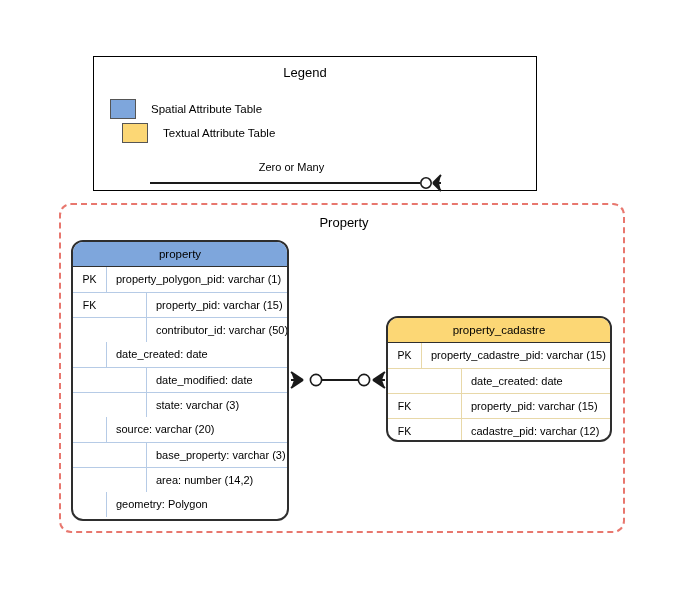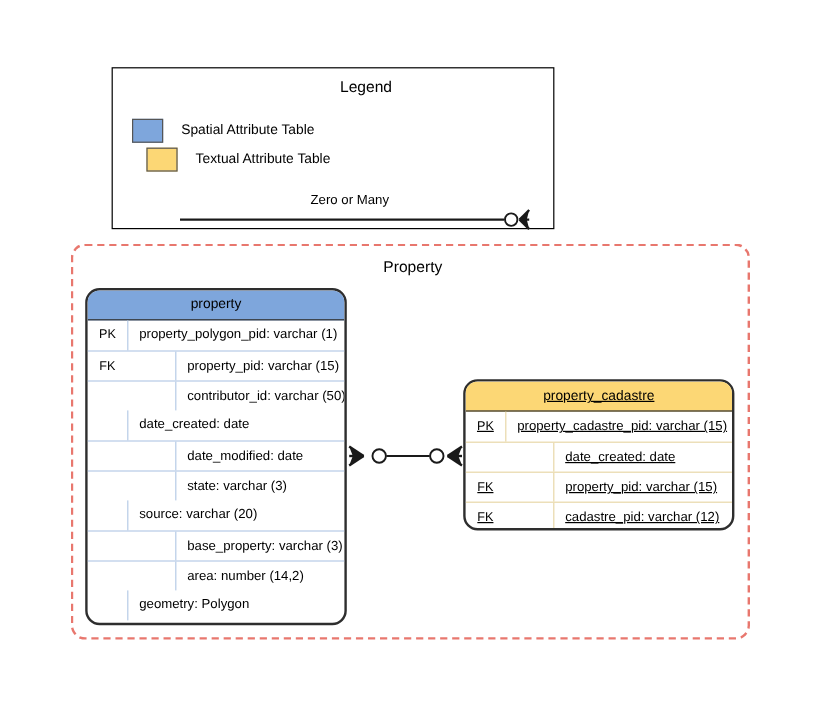--- a/index.html
+++ b/index.html
@@ -20,21 +20,21 @@
     left: 0; top: 0;
     width: 685px;
     height: 592px;
   }
 
   
   #legend-box {
     position: absolute;
     left: 93px;
     top: 56px;
-    width: 369px;
+    width: 444px;
     height: 135px;
     border: 1px solid #000000;
     background: #ffffff;
     box-sizing: border-box;
   }
   #legend-title {
     position: absolute;
     left: 0;
     top: 8px;
     width: 422px;
@@ -154,21 +154,20 @@
   }
   #entity-property .entity-header { background: #7ea6dc; }
   #entity-property .entity-row.sep { border-top-color: #b6cbe6; }
   #entity-property .attr-cell { border-left-color: #b6cbe6; }
 
   #entity-property-cadastre {
     left: 386px;
     top: 316px;
     width: 226px;
     height: 126px;
-    text-decoration: underline;
   }
   #entity-property-cadastre .entity-header { background: #fcd775; }
   #entity-property-cadastre .entity-row.sep { border-top-color: #e8d8a8; }
   #entity-property-cadastre .attr-cell { border-left-color: #e8d8a8; }
 
   
   #connector-layer {
     position: absolute;
     left: 0; top: 0;
     width: 685px;

